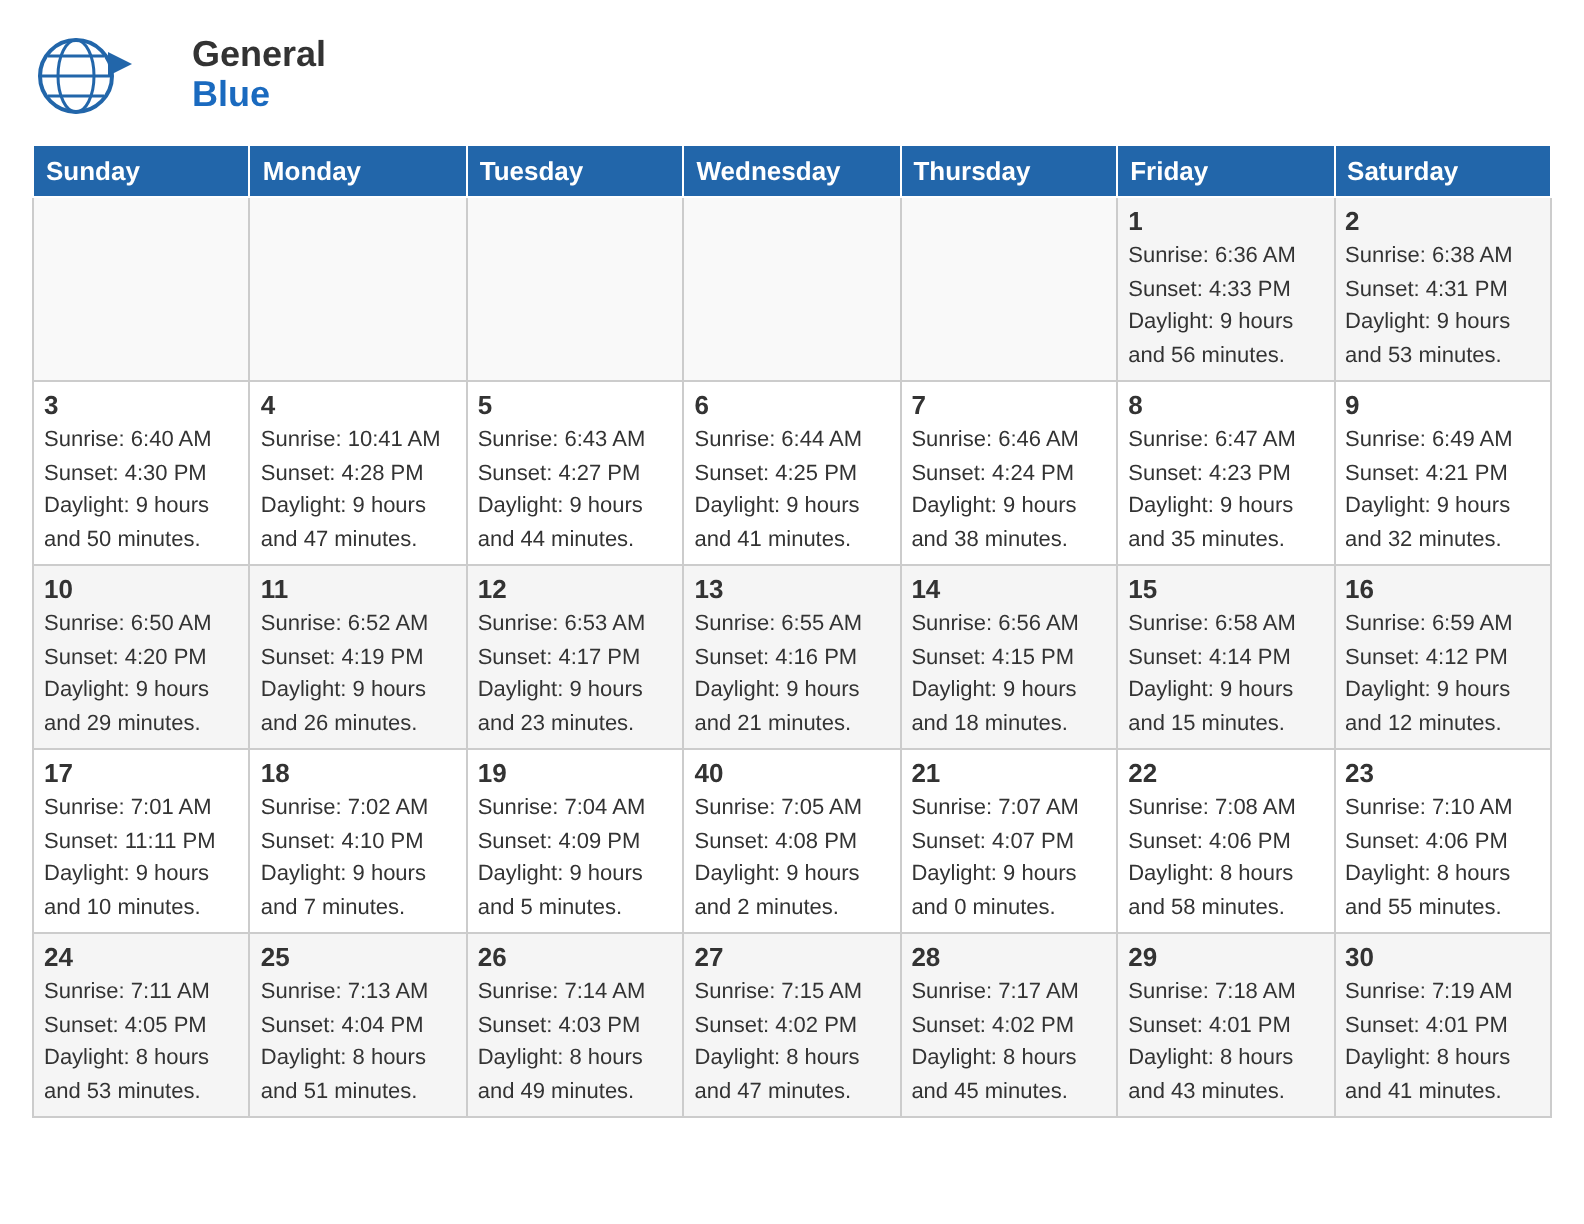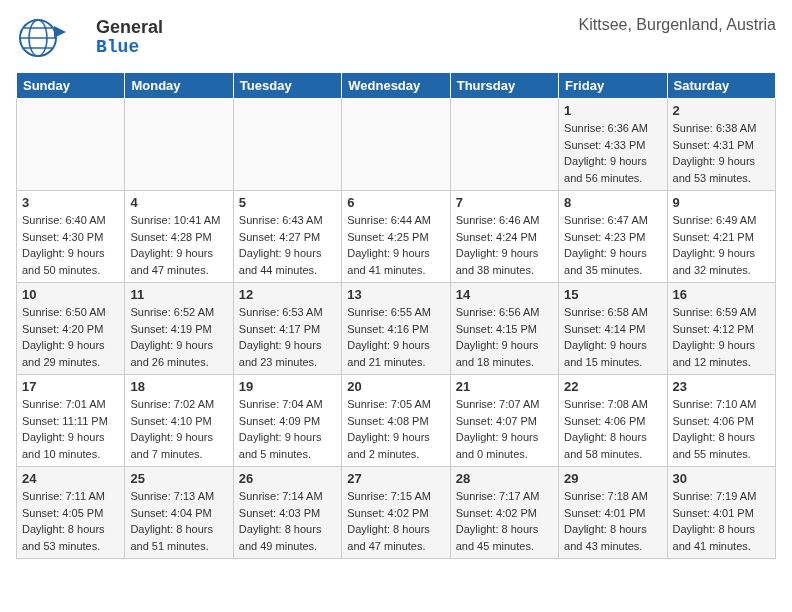--- a/index.html
+++ b/index.html
@@ -22,21 +22,21 @@
       gap: 20px;
     }
     .logo-text {
       display: flex;
       flex-direction: column;
       font-size: 18px;
       font-weight: bold;
       line-height: 1.1;
     }
     .logo-text span.general { color: #333; }
-    .logo-text span.blue { color: #1a6abf; font-family: Liberation Mono, monospace; }
+    .logo-text span.blue { color: #1a6abf; }
     .title-block { text-align: right; }
     .title-block h1 { font-size: 32px; color: #333; font-weight: normal; }
     .title-block h2 { font-size: 16px; color: #555; font-weight: normal; }
     .calendar { width: 100%; border-collapse: collapse; padding-left: 47px; }
     .calendar th {
       background: #2266aa;
       color: #fff;
       text-align: left;
       padding: 5px 6px;
       font-size: 13px;
@@ -79,21 +79,20 @@
 
         <polygon points="38,10 50,16 38,22" fill="#2266aa"></polygon>
       </svg>
     </div>
     <div class="logo-text">
       <span class="general">General</span>
       <span class="blue">Blue</span>
     </div>
   </div>
   <div class="title-block">
-    <h2>Kittsee, Burgenland, Austria</h2>
   </div>
 </div>
 
 <table class="calendar">
   <thead>
     <tr>
     <th>Sunday</th>
         <th>Monday</th>
         <th>Tuesday</th>
         <th>Wednesday</th>
@@ -280,21 +279,21 @@
         <td>
           <span class="day-num">19</span>
           <div class="day-info">
             <div>Sunrise: 7:04 AM</div>
             <div>Sunset: 4:09 PM</div>
             <div>Daylight: 9 hours</div>
             <div>and 5 minutes.</div>
           </div>
         </td>
         <td>
-          <span class="day-num">20</span>
+          <span class="day-num">40</span>
           <div class="day-info">
             <div>Sunrise: 7:05 AM</div>
             <div>Sunset: 4:08 PM</div>
             <div>Daylight: 9 hours</div>
             <div>and 2 minutes.</div>
           </div>
         </td>
         <td>
           <span class="day-num">21</span>
           <div class="day-info">

